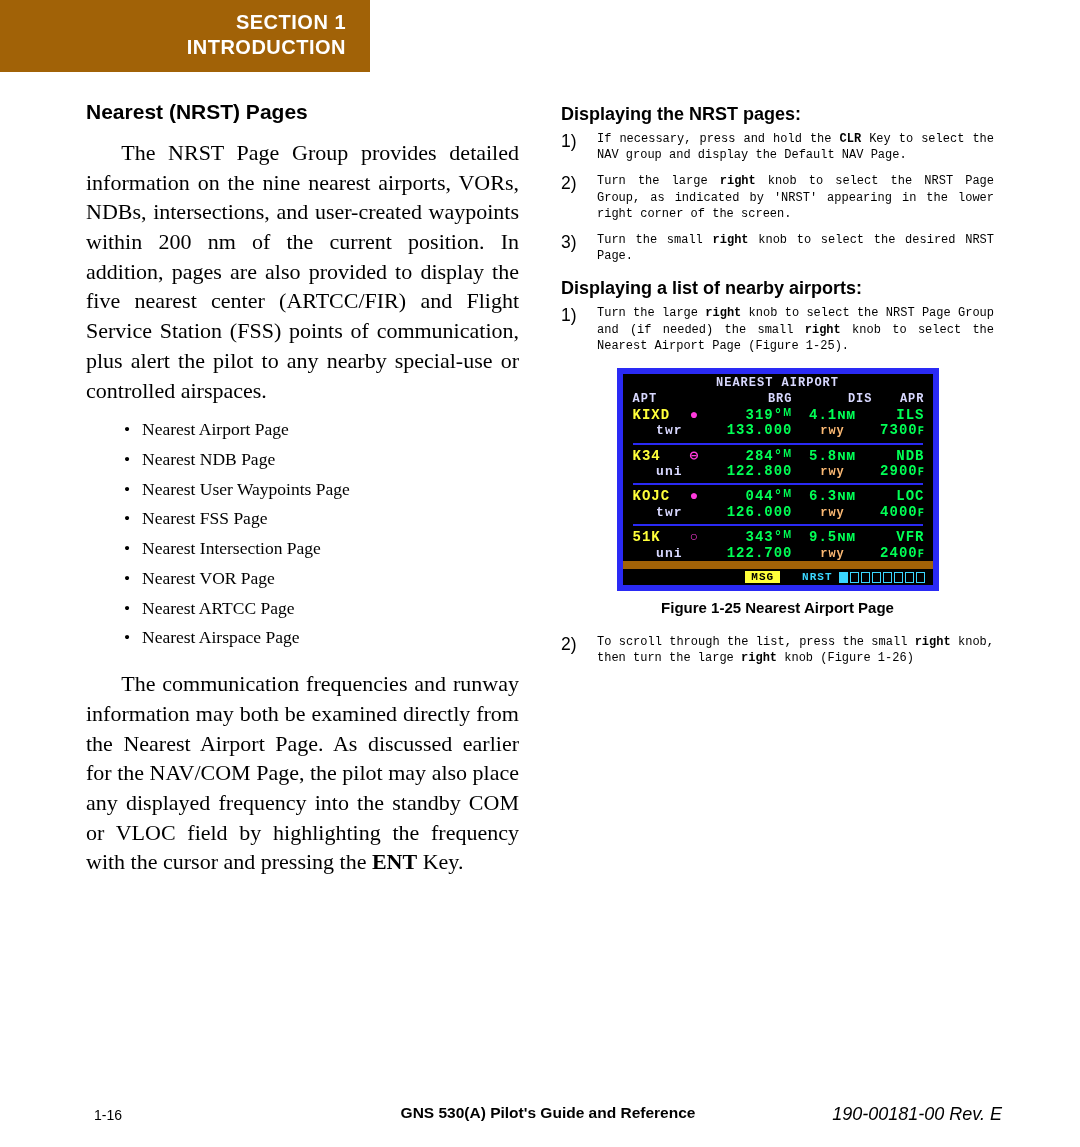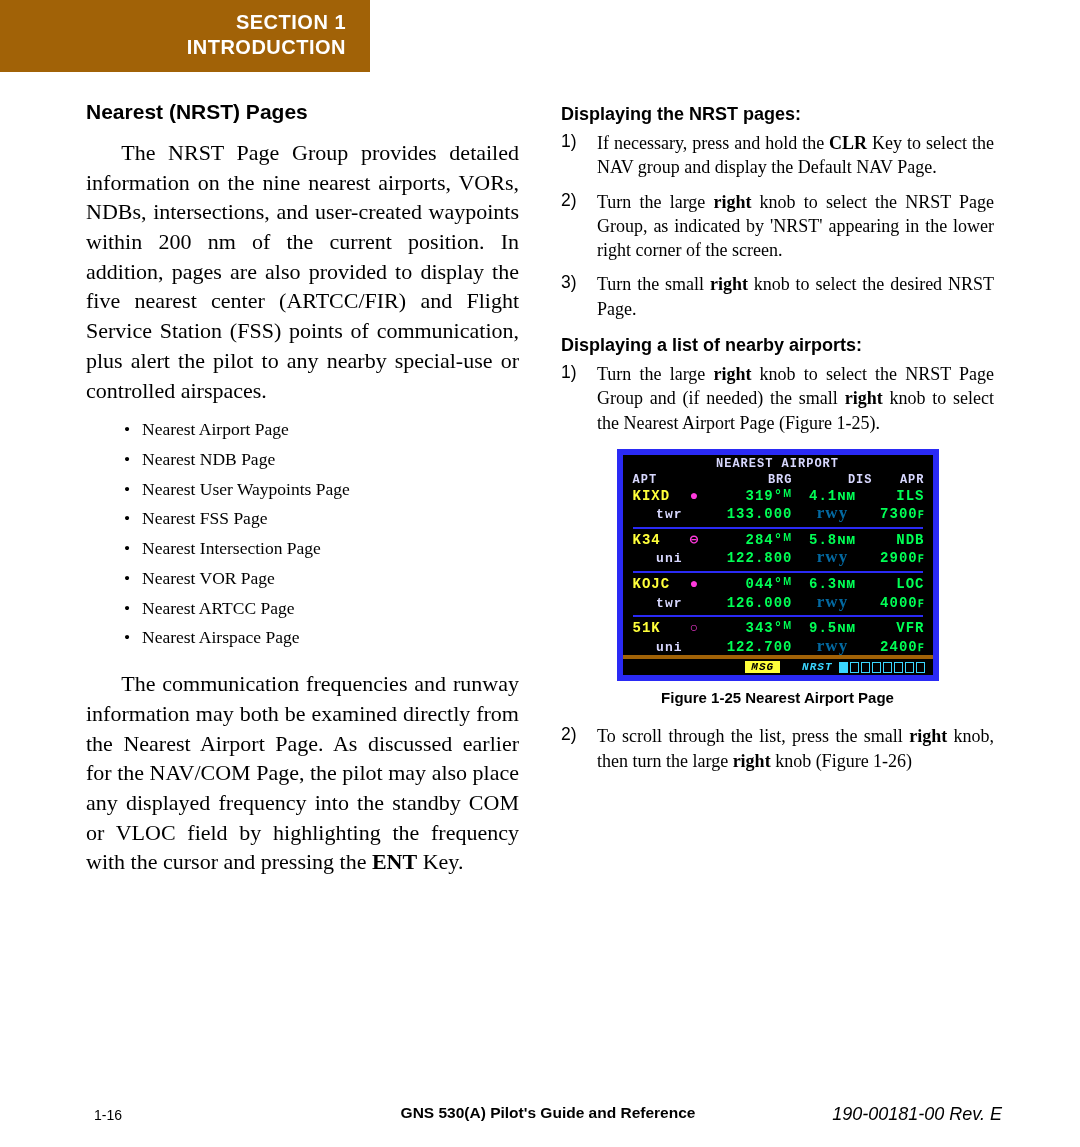--- a/index.html
+++ b/index.html
@@ -8,21 +8,21 @@
   .header-band { background: #a16207; color: #fff; width: 370px; padding: 10px 24px 12px 24px; text-align: right; font-family: 'Segoe UI Semibold', 'Arial Black', Arial, sans-serif; font-weight: 800; letter-spacing: 0.5px; font-size: 20px; line-height: 1.25; }
   .columns { display: flex; gap: 42px; padding: 28px 86px 0 86px; }
   .col { flex: 1 1 0; }
   .h-sans { font-family: 'Segoe UI', Arial, Helvetica, sans-serif; font-weight: 800; font-size: 21px; margin-bottom: 14px; }
   .h-sans2 { font-family: 'Segoe UI', Arial, Helvetica, sans-serif; font-weight: 800; font-size: 18px; margin-bottom: 6px; margin-top: 4px; }
   .serif-p { font-family: Georgia, 'Times New Roman', serif; font-size: 22px; line-height: 1.35; text-align: justify; }
   .serif-p.indent { text-indent: 1.6em; }
   .bullets { list-style: none; padding-left: 56px; margin: 10px 0 16px 0; }
   .bullets li { font-family: Georgia, 'Times New Roman', serif; font-size: 17.5px; line-height: 1.7; position: relative; }
   .bullets li::before { content: "•"; position: absolute; left: -18px; }
-  .sans-body { font-family: Liberation Serif, serif; font-size: 18px; line-height: 1.35; text-align: justify; }
+  .sans-body { font-family: Liberation Mono, monospace; font-size: 12px; line-height: 1.35; text-align: justify; }
   .ol-steps { list-style: none; padding: 0; margin: 0 0 14px 0; }
   .ol-steps li { display: flex; gap: 12px; margin-bottom: 10px; }
   .ol-num { flex: 0 0 24px; font-family: 'Segoe UI', Arial, Helvetica, sans-serif; font-size: 17.5px; }
   .ol-text { flex: 1 1 auto; }
   .b { font-weight: 800; }
 
   
   .device-wrap { width: 322px; margin: 14px auto 8px auto; }
   .device { width: 322px; background: #000; border: 6px solid #2a2af5; font-family: 'Courier New', monospace; font-size: 14px; letter-spacing: 1px; font-weight: 700; color: #00ff55; }
   .dev-title { color: #d8d8ff; text-align: center; padding: 2px 0 2px 0; font-size: 12px; }
@@ -33,23 +33,23 @@
   .dev-hdr .c4 { flex: 0 0 52px; text-align: right; }
   .dev-rows { padding: 0 10px; }
   .row { display: flex; align-items: baseline; line-height: 1.1; }
   .row .c1 { flex: 0 0 54px; color: #ffff3a; }
   .row .ic { flex: 0 0 16px; text-align: center; color: #ff3adc; }
   .row .c2 { flex: 0 0 90px; text-align: right; }
   .row .c3 { flex: 0 0 80px; text-align: center; }
   .row .c4 { flex: 0 0 52px; text-align: right; }
   .row2 .c1 { color: #d8d8ff; font-size: 13px; text-align: right; padding-right: 4px; }
   .row2 .ic { visibility: hidden; }
-  .row2 .c3 { color: #0369a1; font-size: 17px; font-family: Liberation Serif, serif; }
+  .row2 .c3 { color: #fdba74; font-size: 12px; }
   .sep { border-top: 2px solid #2a2af5; margin: 4px 0; }
-  .dev-footer { border-top: 4px solid #a16207; background: #000; display: flex; align-items: center; gap: 4px; padding: 2px 8px 2px 8px; font-size: 11px; font-style: italic; }
+  .dev-footer { border-top: 8px solid #a16207; background: #000; display: flex; align-items: center; gap: 4px; padding: 2px 8px 2px 8px; font-size: 11px; }
   .msg-tag { background: #ffff3a; color: #000; padding: 0 6px; }
   .nrst-tag { color: #3ad6ff; letter-spacing: 1px; }
   .page-boxes { display: inline-flex; gap: 2px; margin-left: 2px; }
   .pb { width: 9px; height: 11px; background: #3ad6ff; display: inline-block; }
   .pb.off { background: transparent; border: 1px solid #3ad6ff; }
   .caption { font-family: 'Segoe UI', Arial, Helvetica, sans-serif; font-size: 15px; font-weight: 700; text-align: center; margin: 4px 0 18px 0; }
 
   .footer { position: absolute; bottom: 22px; left: 8px; width: 1080px; display: flex; justify-content: space-between; align-items: baseline; padding: 0 86px; }
   .footer-left { font-family: 'Segoe UI', Arial, Helvetica, sans-serif; font-size: 14px; }
   .footer-center { font-family: 'Segoe UI', Arial, Helvetica, sans-serif; font-size: 15.5px; font-weight: 800; position: absolute; left: 50%; transform: translateX(-50%); }

